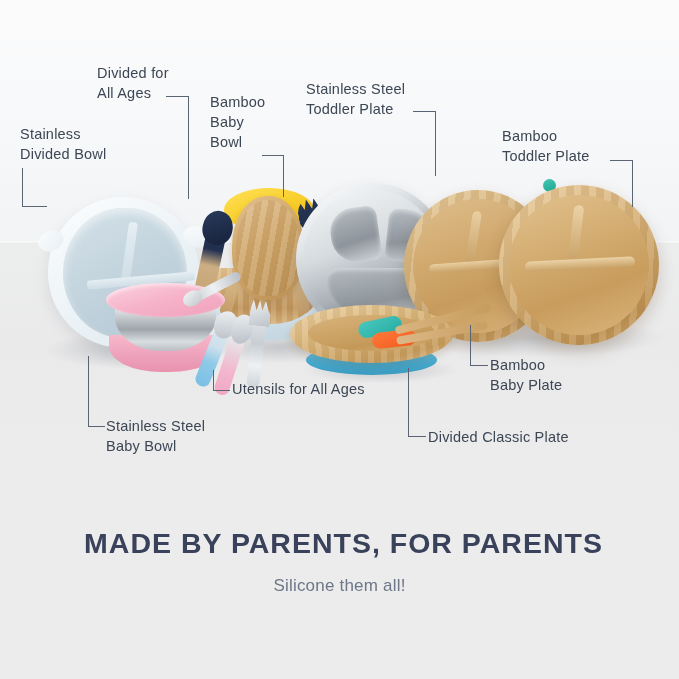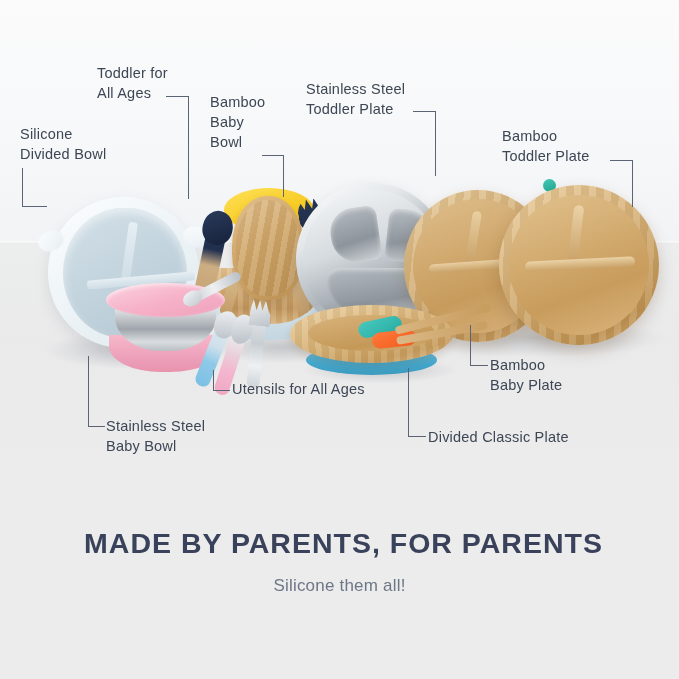--- a/index.html
+++ b/index.html
@@ -261,28 +261,28 @@
       <div class="bcp-suction"></div>
       <div class="bcp-body">
         <div class="bcp-well"></div>
         <div class="bcp-teal"></div>
         <div class="bcp-orange"></div>
       </div>
       <div class="bcp-stick"></div>
       <div class="bcp-stick2"></div>
     </div>
 
-    <div class="label" style="left:20px;top:124px;">Silicone
+    <div class="label" style="left:20px;top:124px;">Stainless
 Divided Bowl</div>
     <div class="leader" style="left:22px;top:168px;width:26px;height:40px;">
       <i class="v" style="left:0;top:0;height:39px;"></i>
       <i class="h" style="left:0;top:38px;width:25px;"></i>
     </div>
 
-    <div class="label" style="left:97px;top:63px;">Toddler for
+    <div class="label" style="left:97px;top:63px;">Divided for
 All Ages</div>
     <div class="leader" style="left:166px;top:96px;width:24px;height:104px;">
       <i class="h" style="left:0;top:0;width:23px;"></i>
       <i class="v" style="left:22px;top:0;height:103px;"></i>
     </div>
 
     <div class="label" style="left:210px;top:92px;">Bamboo
 Baby
 Bowl</div>
     <div class="leader" style="left:262px;top:155px;width:23px;height:43px;">

